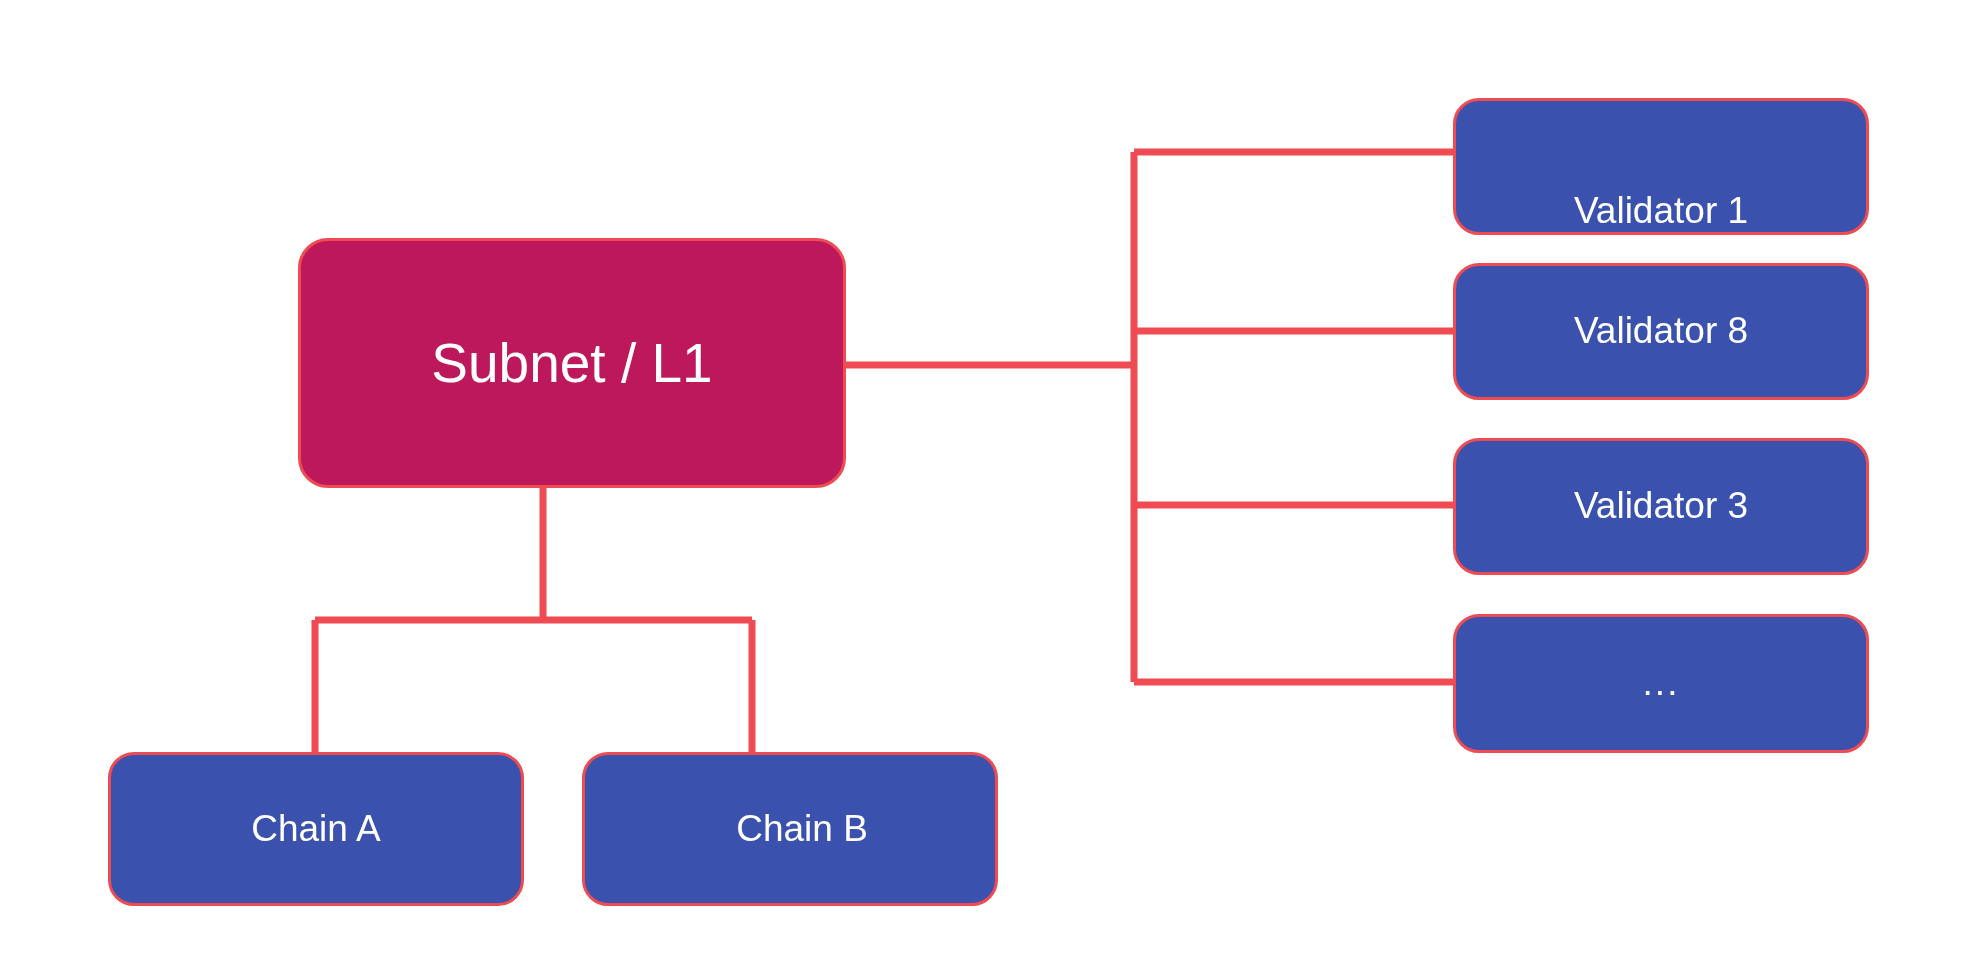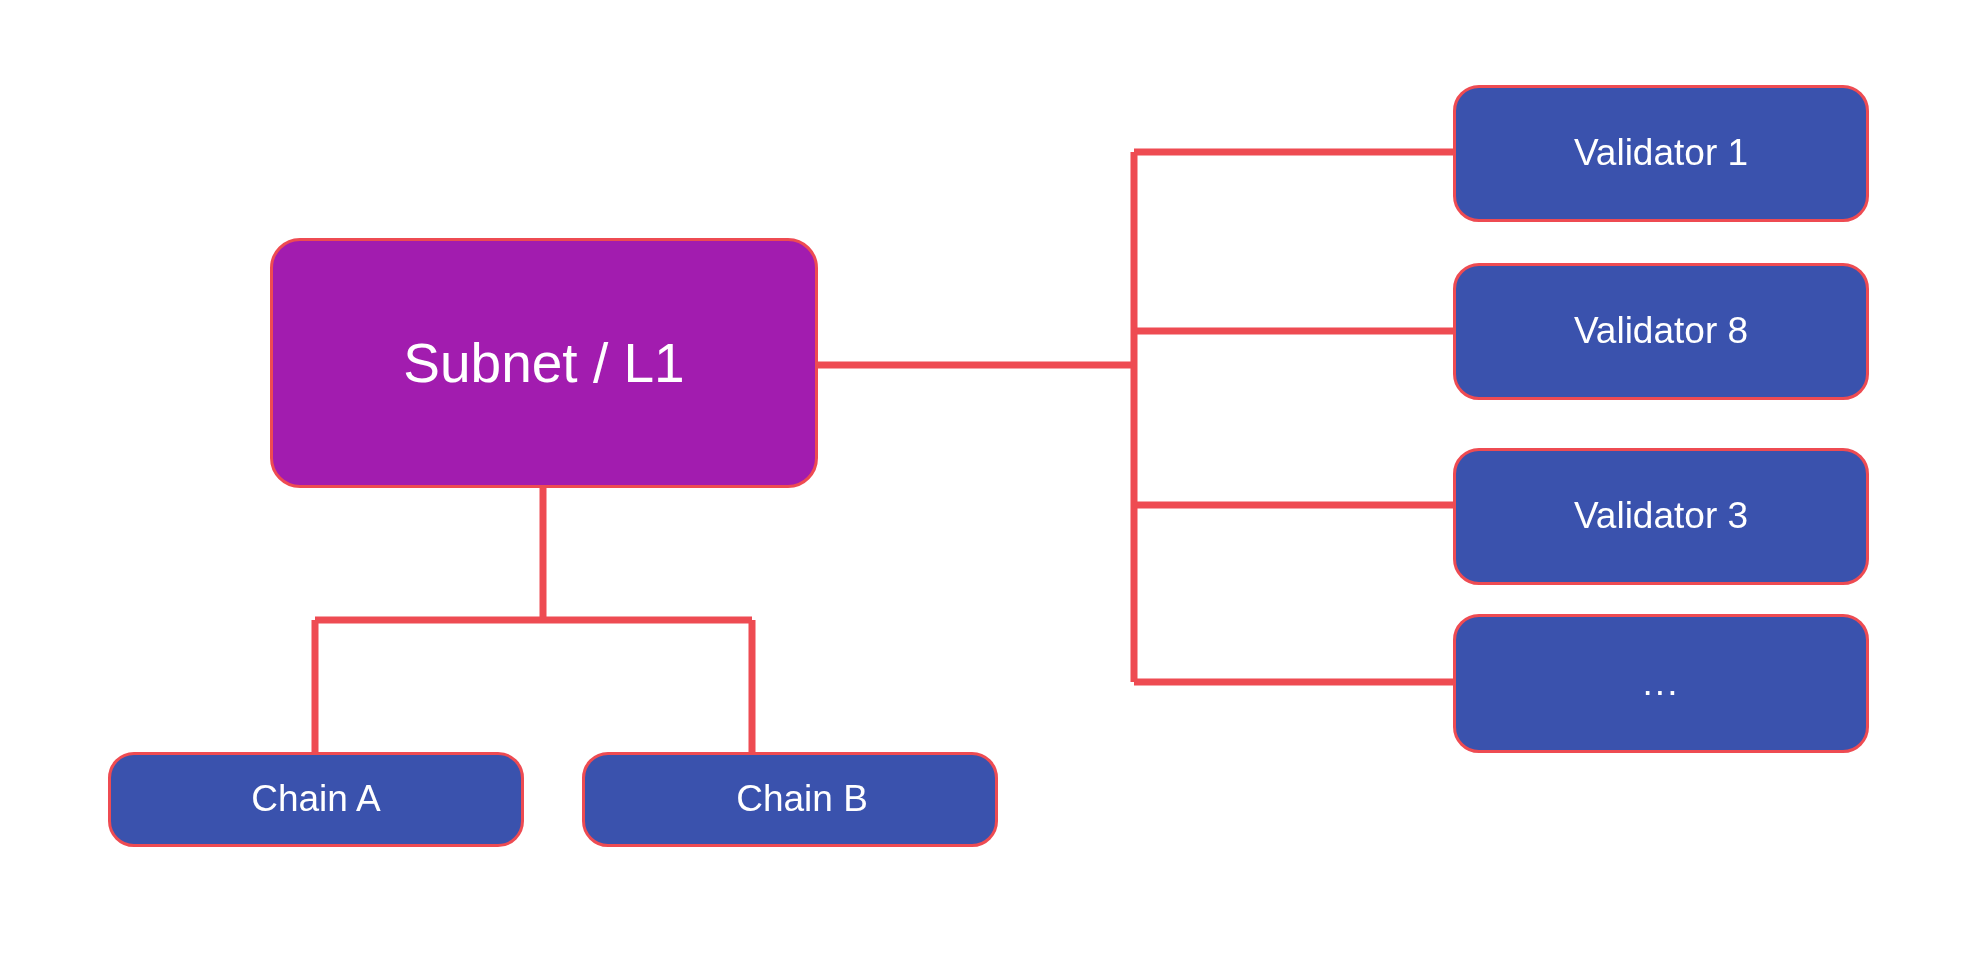--- a/index.html
+++ b/index.html
@@ -51,27 +51,27 @@
     left: 270px;  top: 238px;
     width: 548px; height: 250px;
     border-radius: 30px;
     font-size: 55px;
   }
   .node--validator {
     left: 1453px;
     width: 416px; height: 137px;
     font-size: 37px;
   }
-  .node--v1   { top: 85px; }
+  .node--v1   { top: 98px; align-items: flex-end; }
   .node--v2   { top: 263px; }
-  .node--v3   { top: 448px; }
+  .node--v3   { top: 438px; }
   .node--more { top: 614px; height: 139px; font-size: 37px; letter-spacing: 2px; }
   .node--chain {
     top: 752px;
-    width: 416px; height: 95px;
+    width: 416px; height: 154px;
     font-size: 37px;
   }
   .node--chain-a { left: 108px; }
   .node--chain-b { left: 582px; padding-left: 24px; }
 </style>
 </head>
 <body style="background: rgb(255, 255, 255);">
 
 <div id="canvas" style="background: rgb(255, 255, 255);">
 
@@ -87,21 +87,21 @@
       <path d="M 1134 505 L 1453 505" stroke="#EE4B52"></path>
       <path d="M 1134 682 L 1453 682" stroke="#EE4B52"></path>
 
       <path d="M 543 488 L 543 620" stroke="#EE4B52"></path>
       <path d="M 315 620 L 752 620" stroke="#EE4B52"></path>
       <path d="M 315 620 L 315 752" stroke="#EE4B52"></path>
       <path d="M 752 620 L 752 752" stroke="#EE4B52"></path>
     </g>
   </svg>
 
-  <div class="node node--subnet" style="background: #a21caf; border-color: rgb(238, 75, 82); color: rgb(255, 255, 255);">
+  <div class="node node--subnet" style="background: #be185d; border-color: rgb(238, 75, 82); color: rgb(255, 255, 255); margin-left: 28px;">
     <span class="node-label">Subnet / L1</span>
   </div>
 
   <div class="node node--validator node--v1" style="background: rgb(58, 82, 173); border-color: rgb(238, 75, 82); color: rgb(255, 255, 255);">
     <span class="node-label">Validator 1</span>
   </div>
 
   <div class="node node--validator node--v2" style="background: rgb(58, 82, 173); border-color: rgb(238, 75, 82); color: rgb(255, 255, 255);">
     <span class="node-label">Validator 8</span>
   </div>

